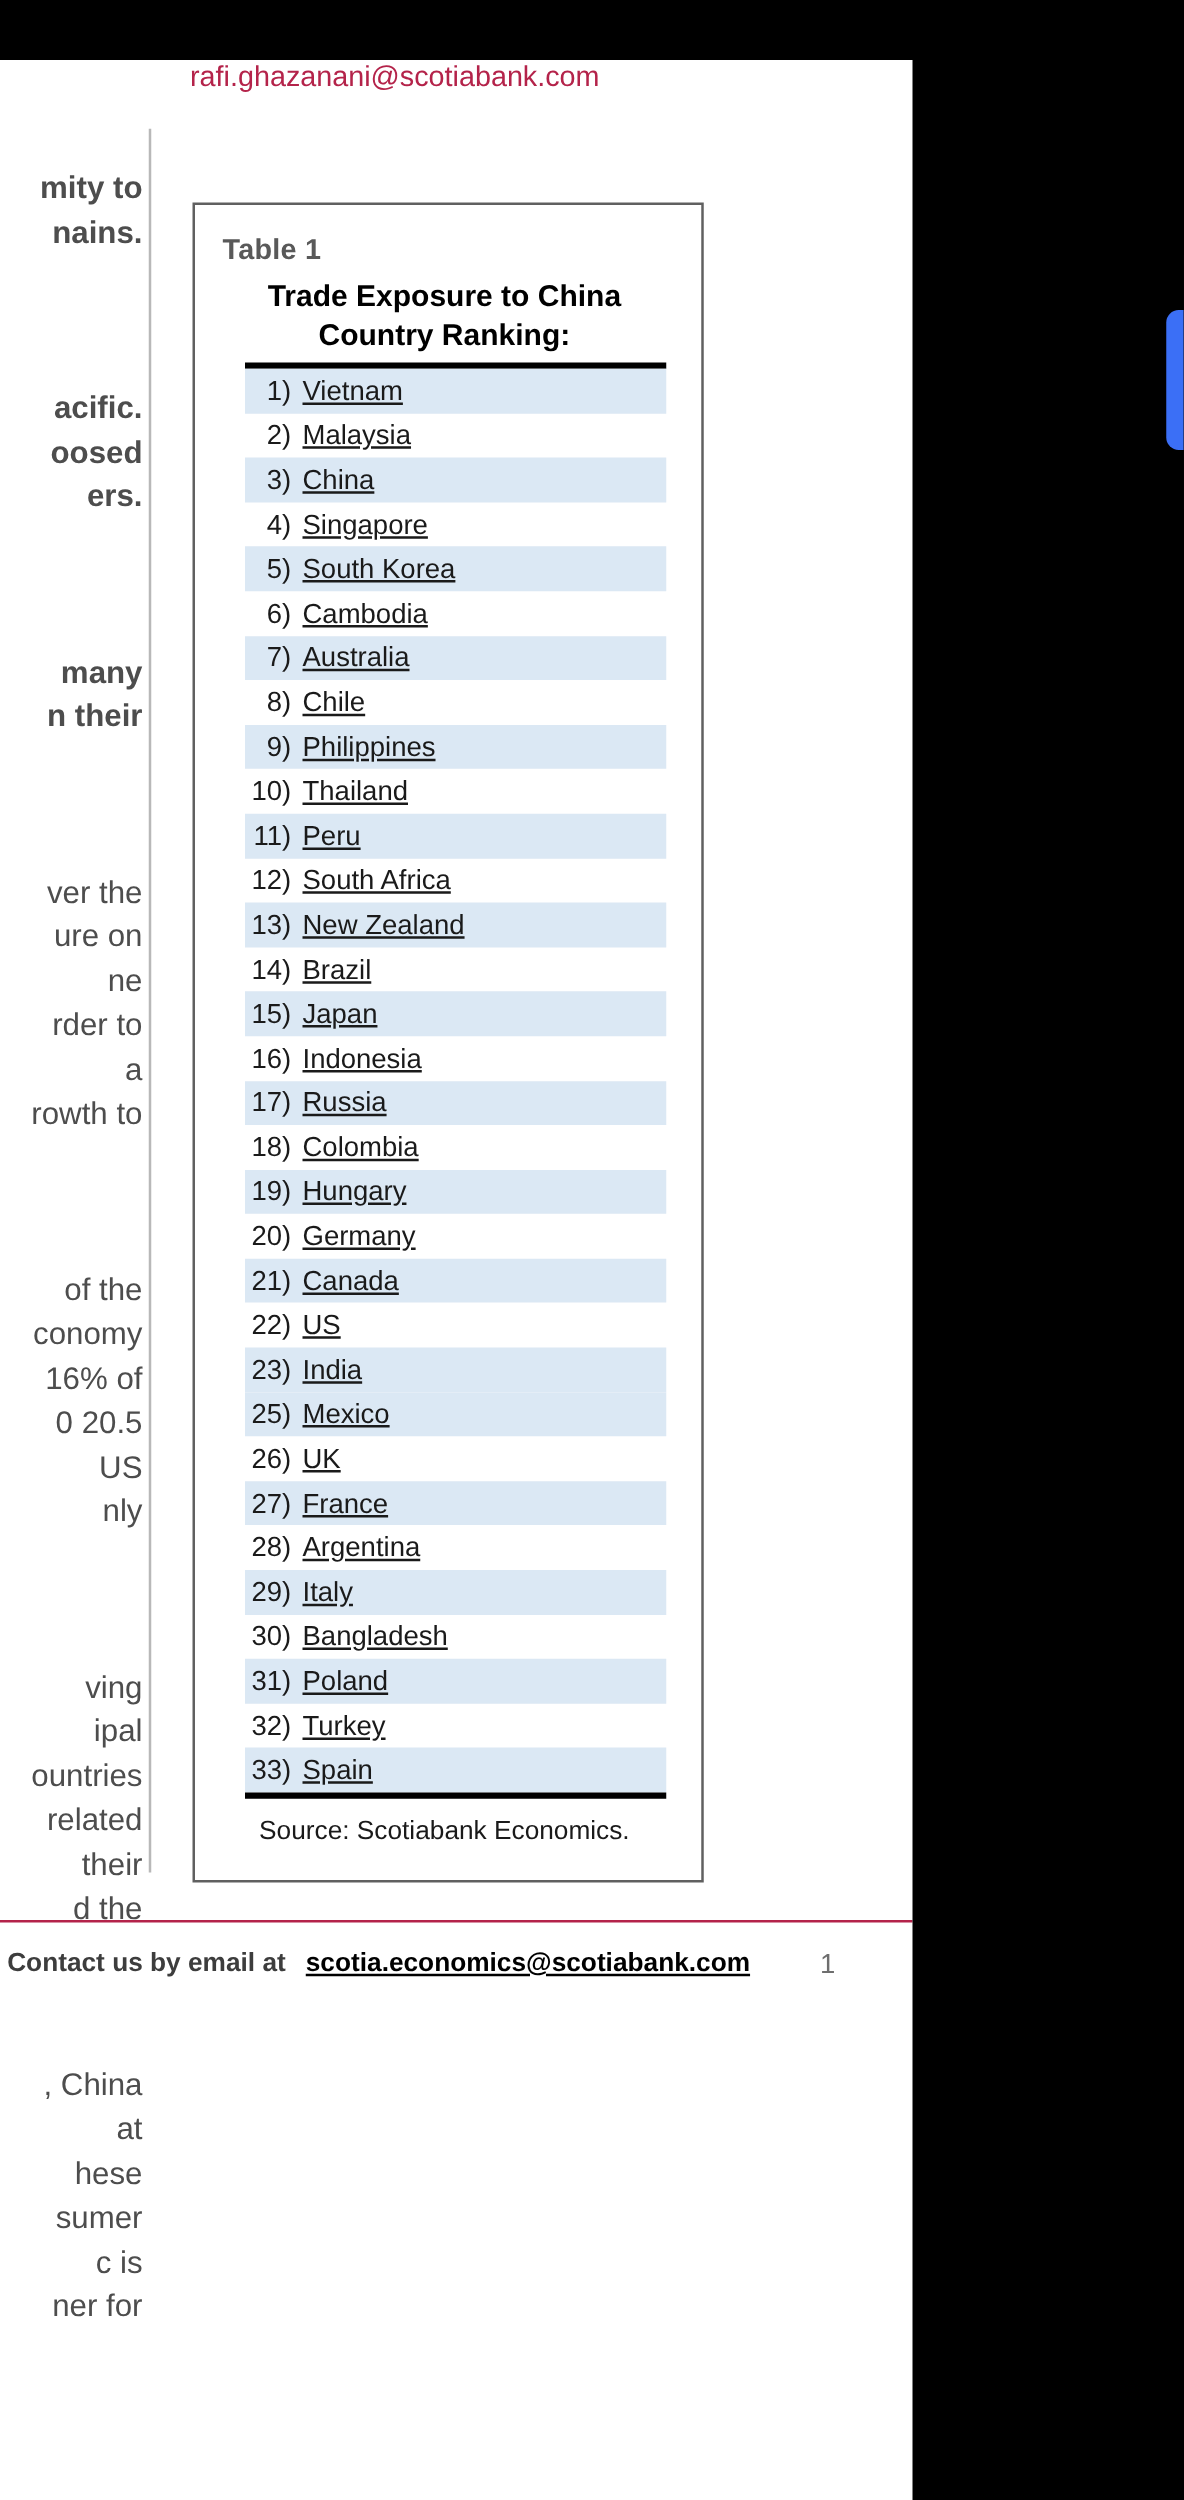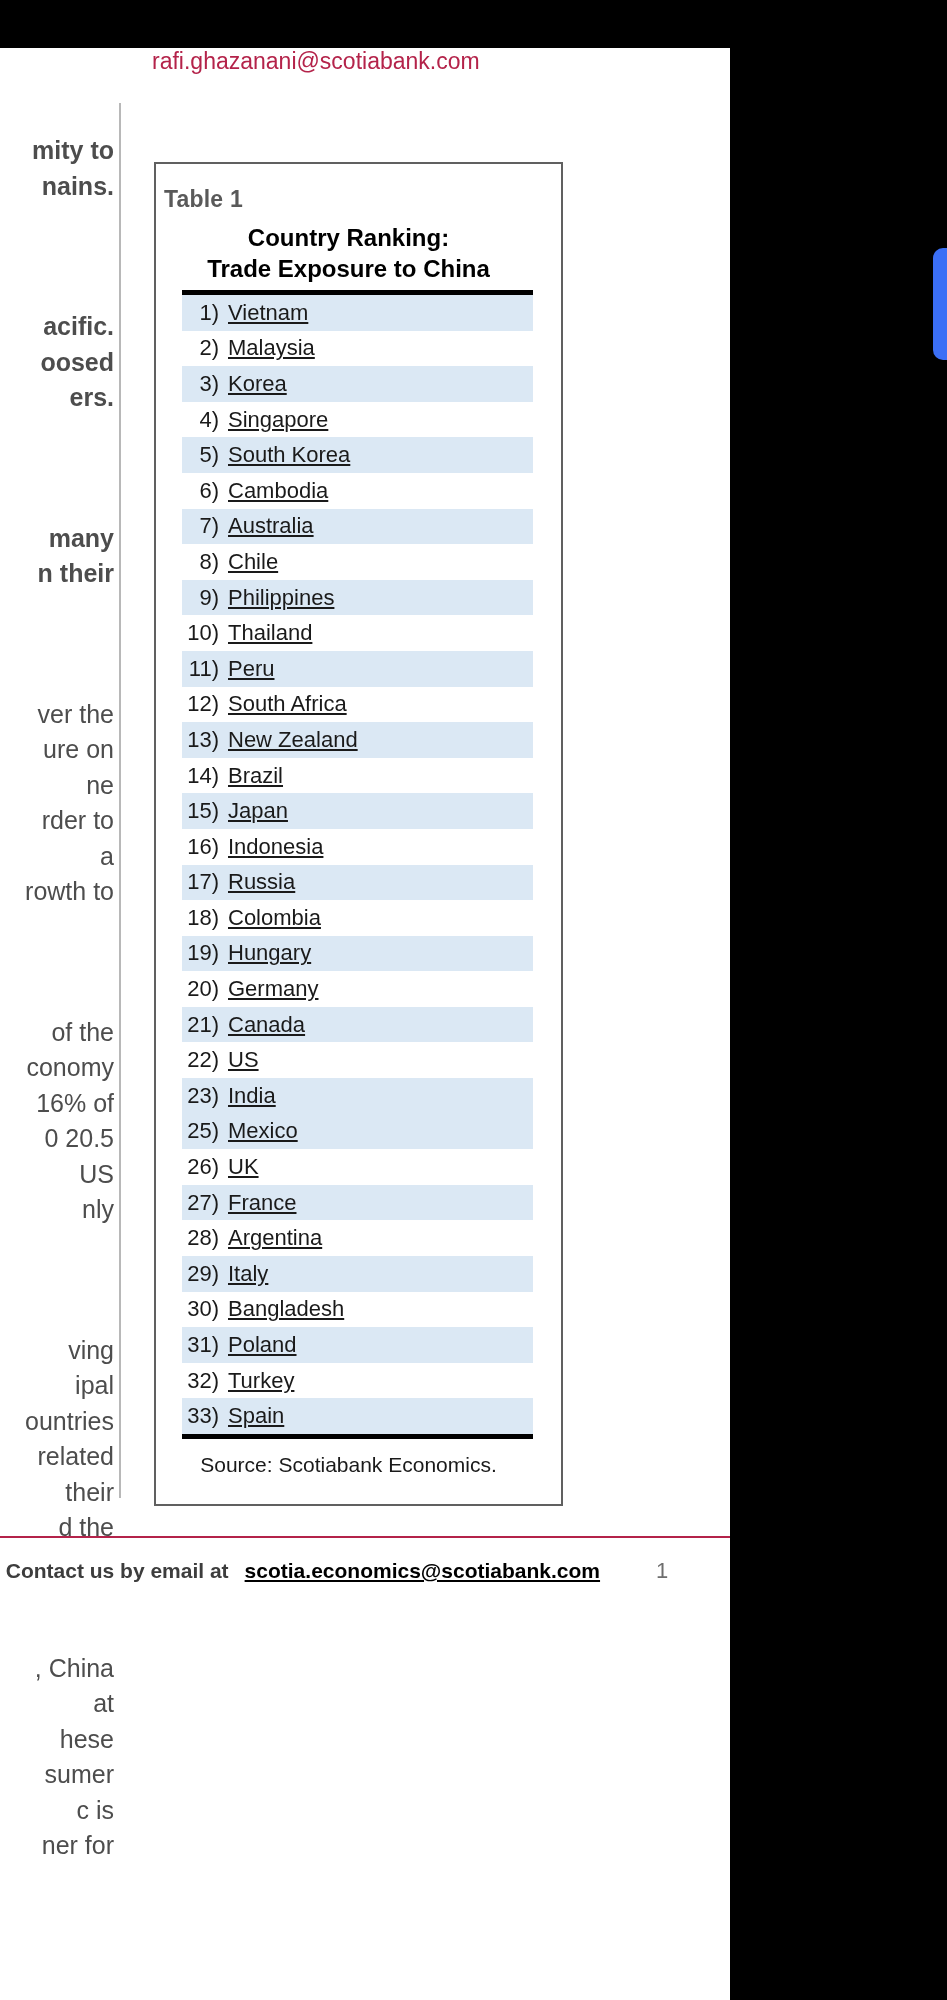--- a/index.html
+++ b/index.html
@@ -78,21 +78,21 @@
     left: 154px; top: 114px;
     width: 409px;
     height: 1344px;
     border: 2px solid #606060;
     background: #ffffff;
   }
   .exhibit-inner {
     position: relative;
     width: 100%;
     height: 100%;
-    padding: 22px 18px 0 4px;
+    padding: 22px 18px 0 18px;
   }
   .exhibit-label {
     font-size: 23px;
     color: #595959;
     font-weight: bold;
     letter-spacing: .2px;
     margin-left: 4px;
   }
   .exhibit-title {
     text-align: center;
@@ -224,36 +224,36 @@
 hese
 sumer
 c is
 ner for</p>
     </div>
 
     <div class="exhibit">
       <div class="exhibit-inner">
         <div class="exhibit-label">Table 1</div>
         <div class="exhibit-title">
+          <div>Trade Exposure to China</div>
           <div>Country Ranking:</div>
-          <div>Trade Exposure to China</div>
         </div>
         <div class="rule-top"></div>
         <div class="rows" id="table-rows">
             <div class="row alt">
               <span class="rank">1)</span>
               <span class="name">Vietnam</span>
             </div>
             <div class="row">
               <span class="rank">2)</span>
               <span class="name">Malaysia</span>
             </div>
             <div class="row alt">
               <span class="rank">3)</span>
-              <span class="name">Korea</span>
+              <span class="name">China</span>
             </div>
             <div class="row">
               <span class="rank">4)</span>
               <span class="name">Singapore</span>
             </div>
             <div class="row alt">
               <span class="rank">5)</span>
               <span class="name">South Korea</span>
             </div>
             <div class="row">

